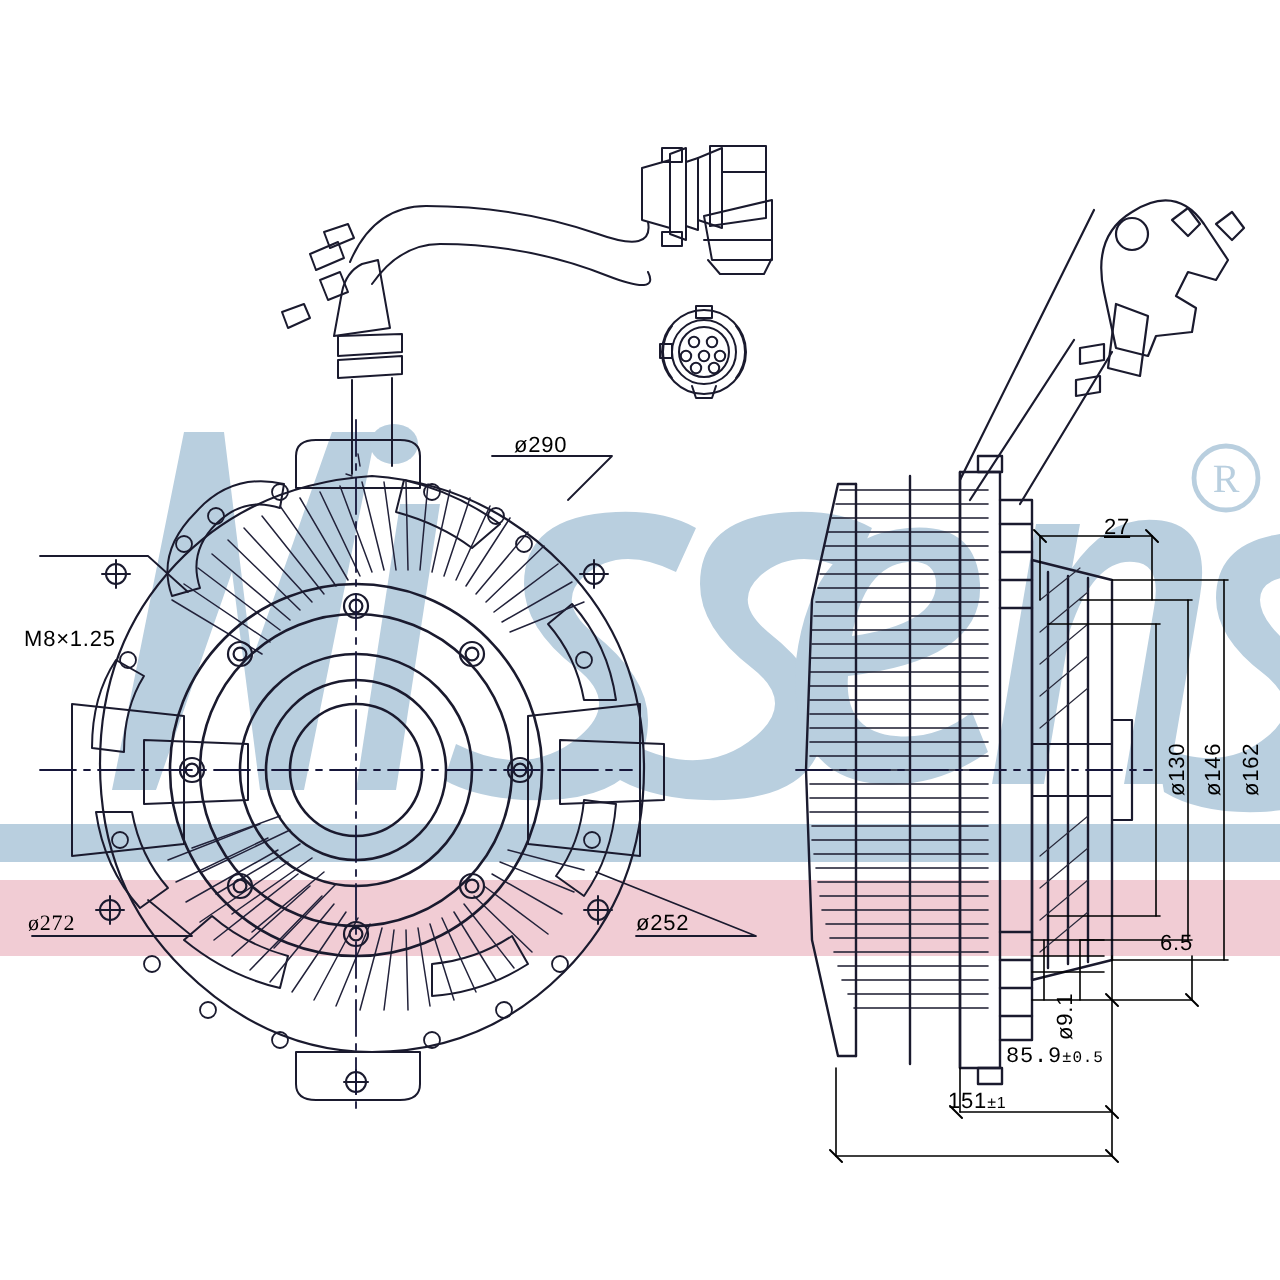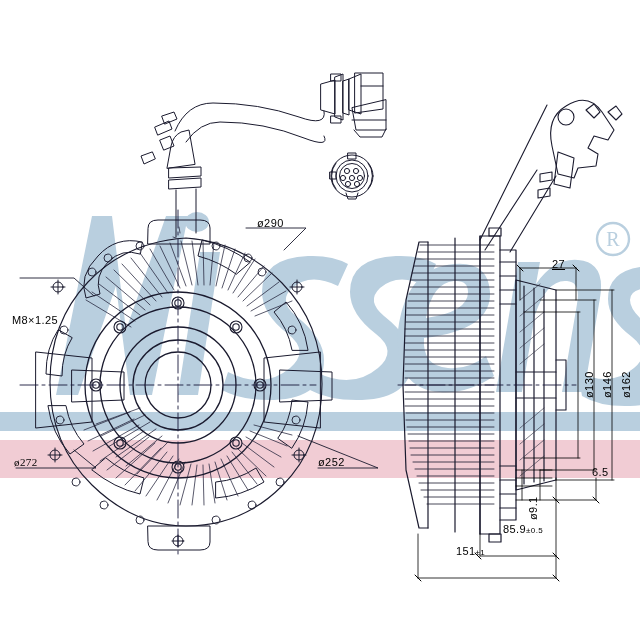--- a/index.html
+++ b/index.html
@@ -421,22 +421,22 @@
   <div class="lbl" style="left:14px;  top:456px;font-family:Liberation Serif, serif;">ø272</div>
   <div class="lbl" style="left:318px; top:456px;">ø252</div>
 
   <div class="lbl" style="left:552px; top:258px;text-decoration:underline;">27</div>
 
   <div class="lbl rot" style="left:583px; top:398px;">ø130</div>
   <div class="lbl rot" style="left:601px; top:398px;">ø146</div>
   <div class="lbl rot" style="left:620px; top:398px;">ø162</div>
 
   <div class="lbl rot" style="left:527px; top:520px;">ø9.1</div>
-  <div class="lbl" style="left:592px; top:466px;">6.5</div>
-
-  <div class="lbl" style="left:503px; top:523px;">
+  <div class="lbl" style="left:580px; top:466px;">6.5</div>
+
+  <div class="lbl" style="left:503px; top:523px;font-family:Liberation Mono, monospace;">
     <span>85.9</span><span class="sub">±0.5</span>
   </div>
-  <div class="lbl" style="left:456px; top:545px;">
+  <div class="lbl" style="left:474px; top:545px;">
     <span>151</span><span class="sub">±1</span>
   </div>
 
 </div>
 
 </body></html>

